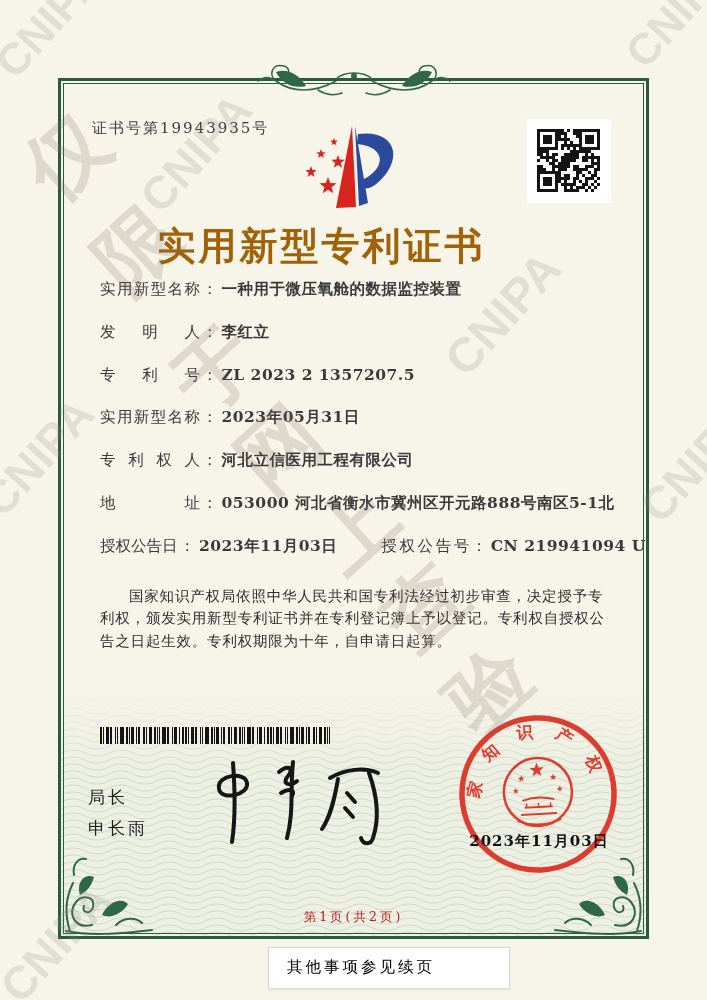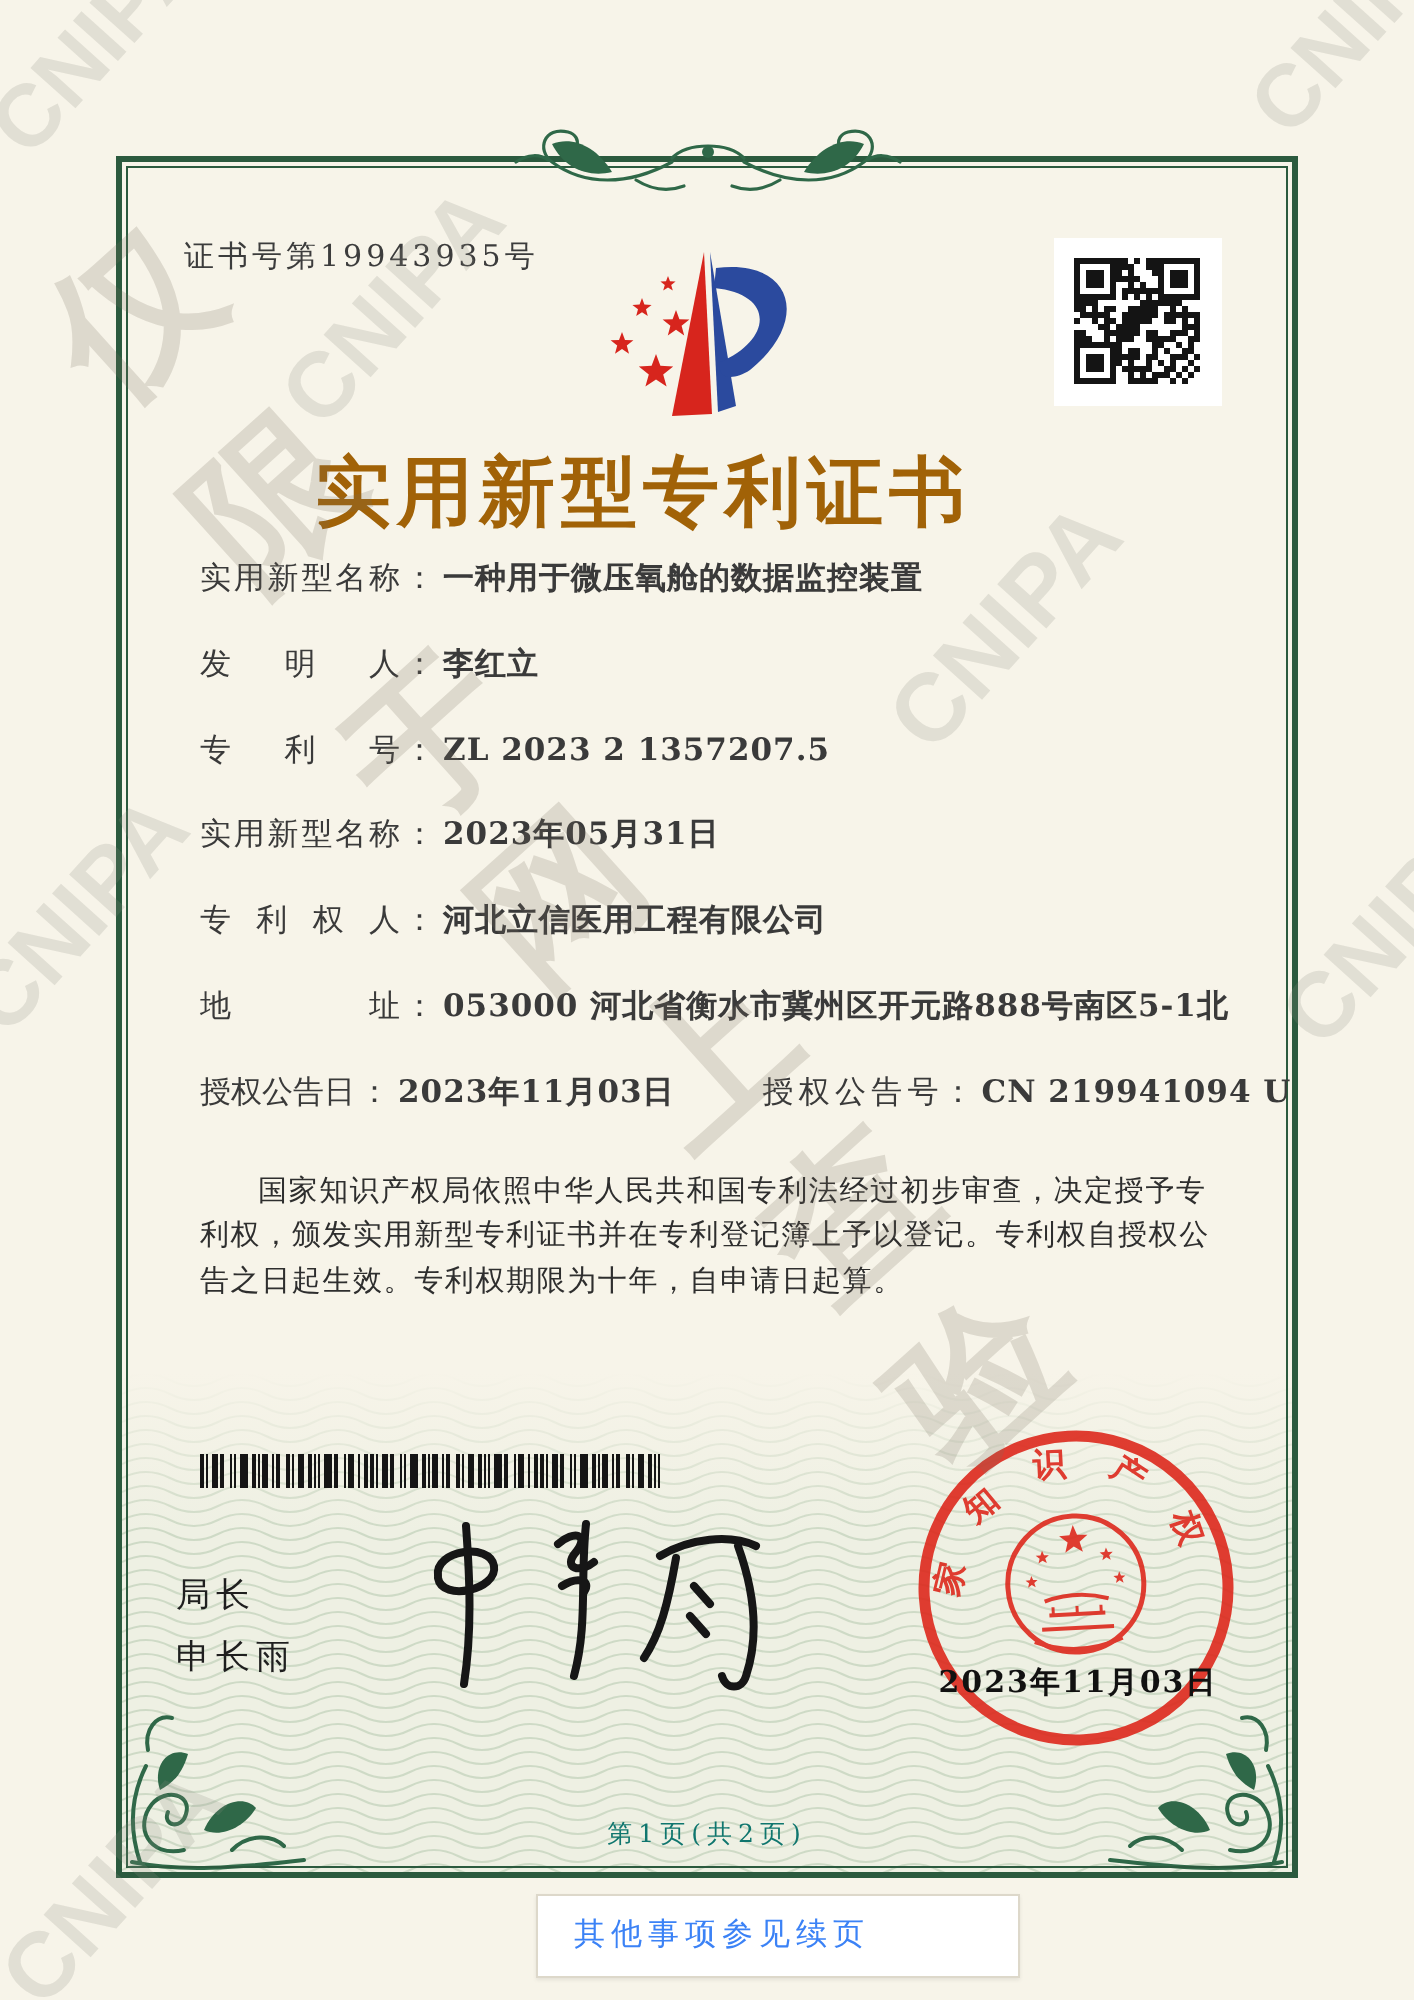--- a/index.html
+++ b/index.html
@@ -45,25 +45,25 @@
           font-size:17px;color:#1f1f1f;letter-spacing:3px;}
   .signer div{height:31px;font-family:Liberation Serif, serif;}
 
   .signature{position:absolute;left:195px;top:750px;}
 
   .seal{position:absolute;left:452px;top:708px;}
   .seal-date{position:absolute;left:458px;top:832px;width:162px;text-align:center;
              font-size:15px;font-weight:bold;color:#111;letter-spacing:1px;}
 
   .page-no{position:absolute;left:0;top:909px;width:707px;text-align:center;
-           font-size:12.5px;color:#0f766e;letter-spacing:3px;}
+           font-size:12.5px;color:#b91c1c;letter-spacing:3px;}
 
   .cont-box{position:absolute;left:268px;top:947px;width:240px;height:40px;background:#ffffff;
             border:1px solid #ddd8ca;box-shadow:0 1px 2px rgba(0,0,0,.08);}
-  .cont-box span{display:block;margin:9px 0 0 18px;font-size:15.5px;color:#3b82f6;letter-spacing:3px;}
+  .cont-box span{display:block;margin:9px 0 0 18px;font-size:15.5px;color:#000000;letter-spacing:3px;}
 
   .corner{position:absolute;}
   .corner.right{transform:scaleX(-1);}
 
   .top-ornament{position:absolute;left:248px;top:55px;}
 
   .wm-layer{position:absolute;left:0;top:0;width:707px;height:1000px;pointer-events:none;z-index:30;}
   .wm{position:absolute;font-weight:bold;white-space:nowrap;}
   .wm.latin{font-family:"Liberation Sans", sans-serif;color:rgba(138,138,130,0.20);}
   .wm.cjk{font-family:"DejaVu Serif", serif;color:rgba(120,112,95,0.20);}

